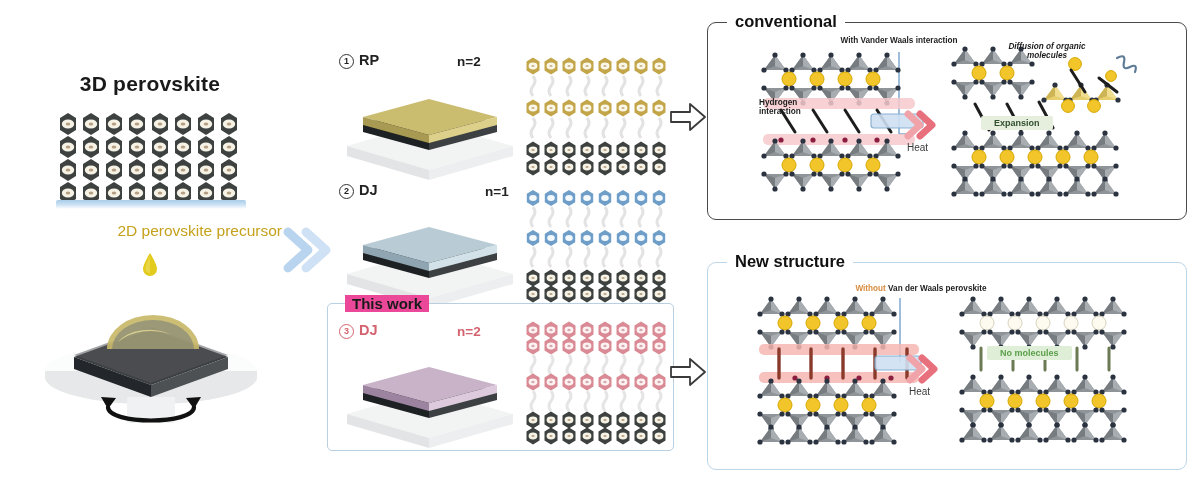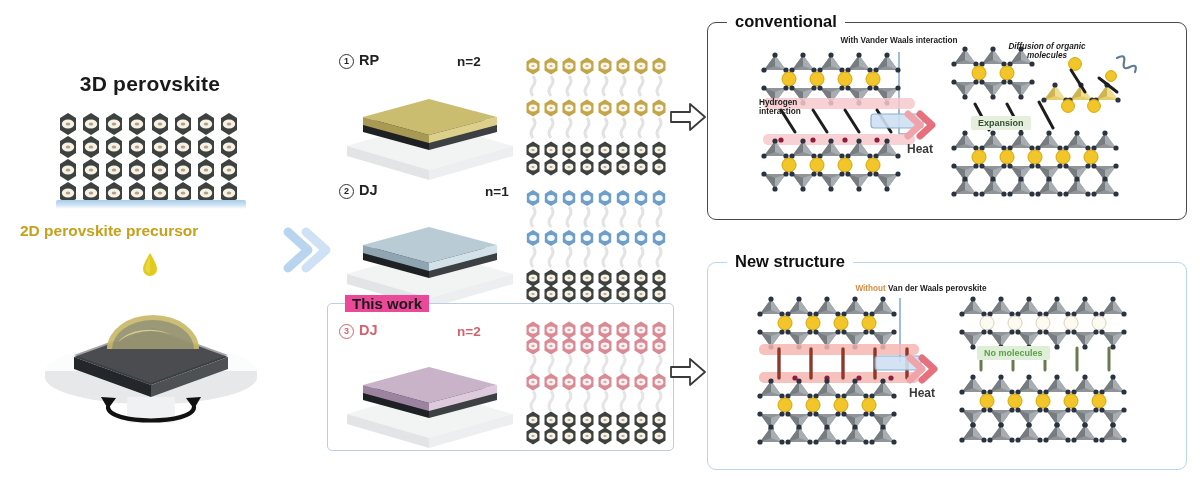--- a/index.html
+++ b/index.html
@@ -9,22 +9,22 @@
   .nosel{user-select:none;}
 
   
   #left-col{left:0;top:0;width:300px;height:501px;}
   #title-3d{left:0;top:72px;width:300px;text-align:center;
             font-size:21px;font-weight:700;color:#1a1a1a;letter-spacing:.2px;}
   #lattice-3d{left:56px;top:112px;width:190px;height:92px;}
   #blue-substrate{left:56px;top:200px;width:190px;height:9px;
         background:linear-gradient(180deg,#a8cce8 0%,#cfe3f4 55%,rgba(220,235,248,0) 100%);
         border-radius:2px;}
-  #precursor-label{left:20px;top:222px;width:262px;text-align:left;
-        font-size:15.5px;font-weight:700;color:#c6a11c;}
+  #precursor-label{left:20px;top:222px;width:262px;text-align:right;
+        font-size:15.5px;font-weight:400;color:#c6a11c;}
   #droplet{left:141px;top:252px;width:18px;height:26px;}
   #spin-stage{left:22px;top:285px;width:258px;height:150px;}
 
   
   #arrow-left-mid{left:282px;top:218px;width:60px;height:64px;}
 
   
   .row-label{position:absolute;font-size:14.5px;font-weight:700;color:#222;}
   .row-n{position:absolute;font-size:13.5px;font-weight:700;color:#222;}
   .circnum{display:inline-block;width:13px;height:13px;line-height:12px;
@@ -48,22 +48,22 @@
       font-size:16.5px;font-weight:700;color:#111;}
   #new-panel{left:707px;top:262px;width:478px;height:206px;
       border:1.6px solid #bcd6ea;border-radius:9px;background:#fff;}
   #new-title{left:727px;top:252px;background:#fff;padding:0 8px;
       font-size:16.5px;font-weight:700;color:#111;}
 
   .minilabel{position:absolute;font-size:8.2px;font-weight:700;color:#1d1d1d;
       line-height:1.15;text-align:center;}
   .minilabel.left{text-align:left;}
   .tagbox{position:absolute;font-size:9px;font-weight:700;
-      padding:2px 7px;border-radius:2px;}
-  .heat-lbl{position:absolute;font-size:12px;font-weight:700;color:#3a3a3a;}
+      padding:2px 13px;border-radius:2px;margin-left:10px;}
+  .heat-lbl{position:absolute;font-size:10px;font-weight:400;color:#3a3a3a;}
   .chevron-red{position:absolute;width:32px;height:30px;}
   svg{display:block;overflow:visible;}
 </style>
 </head>
 <body>
 
 <div class="abs" id="left-col">
 
   <div class="abs nosel" id="title-3d">3D perovskite</div>
 

